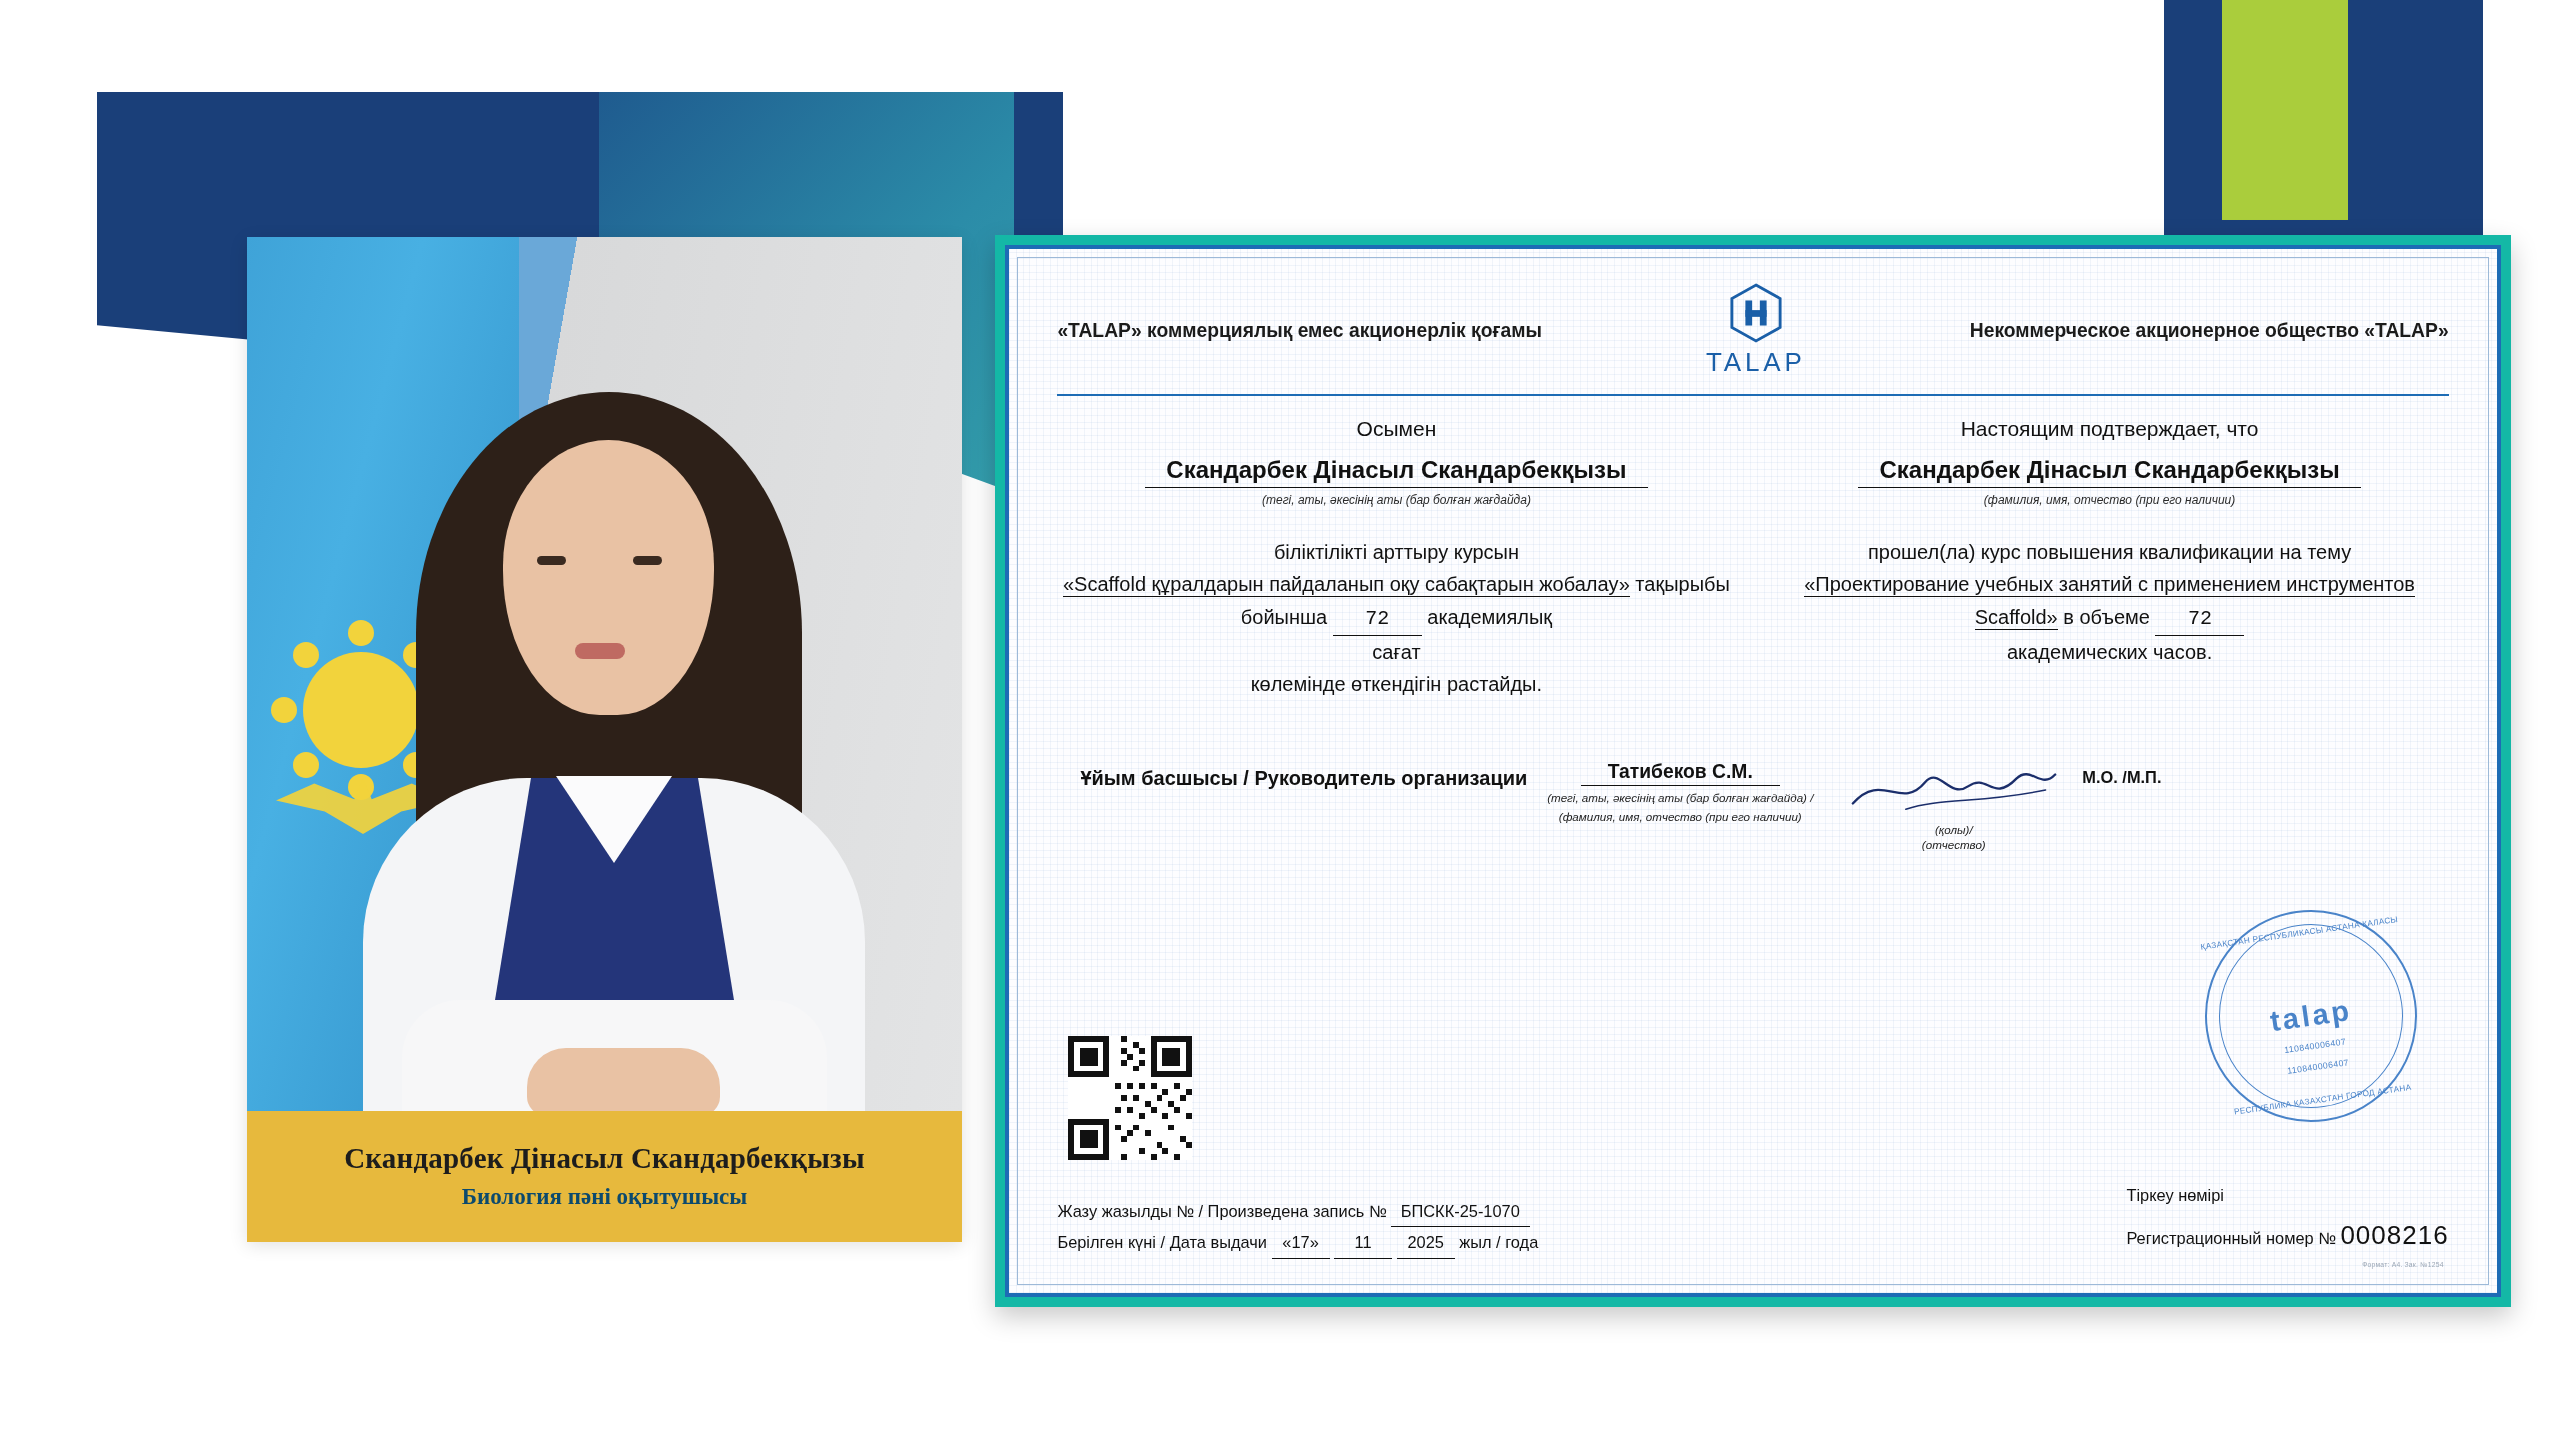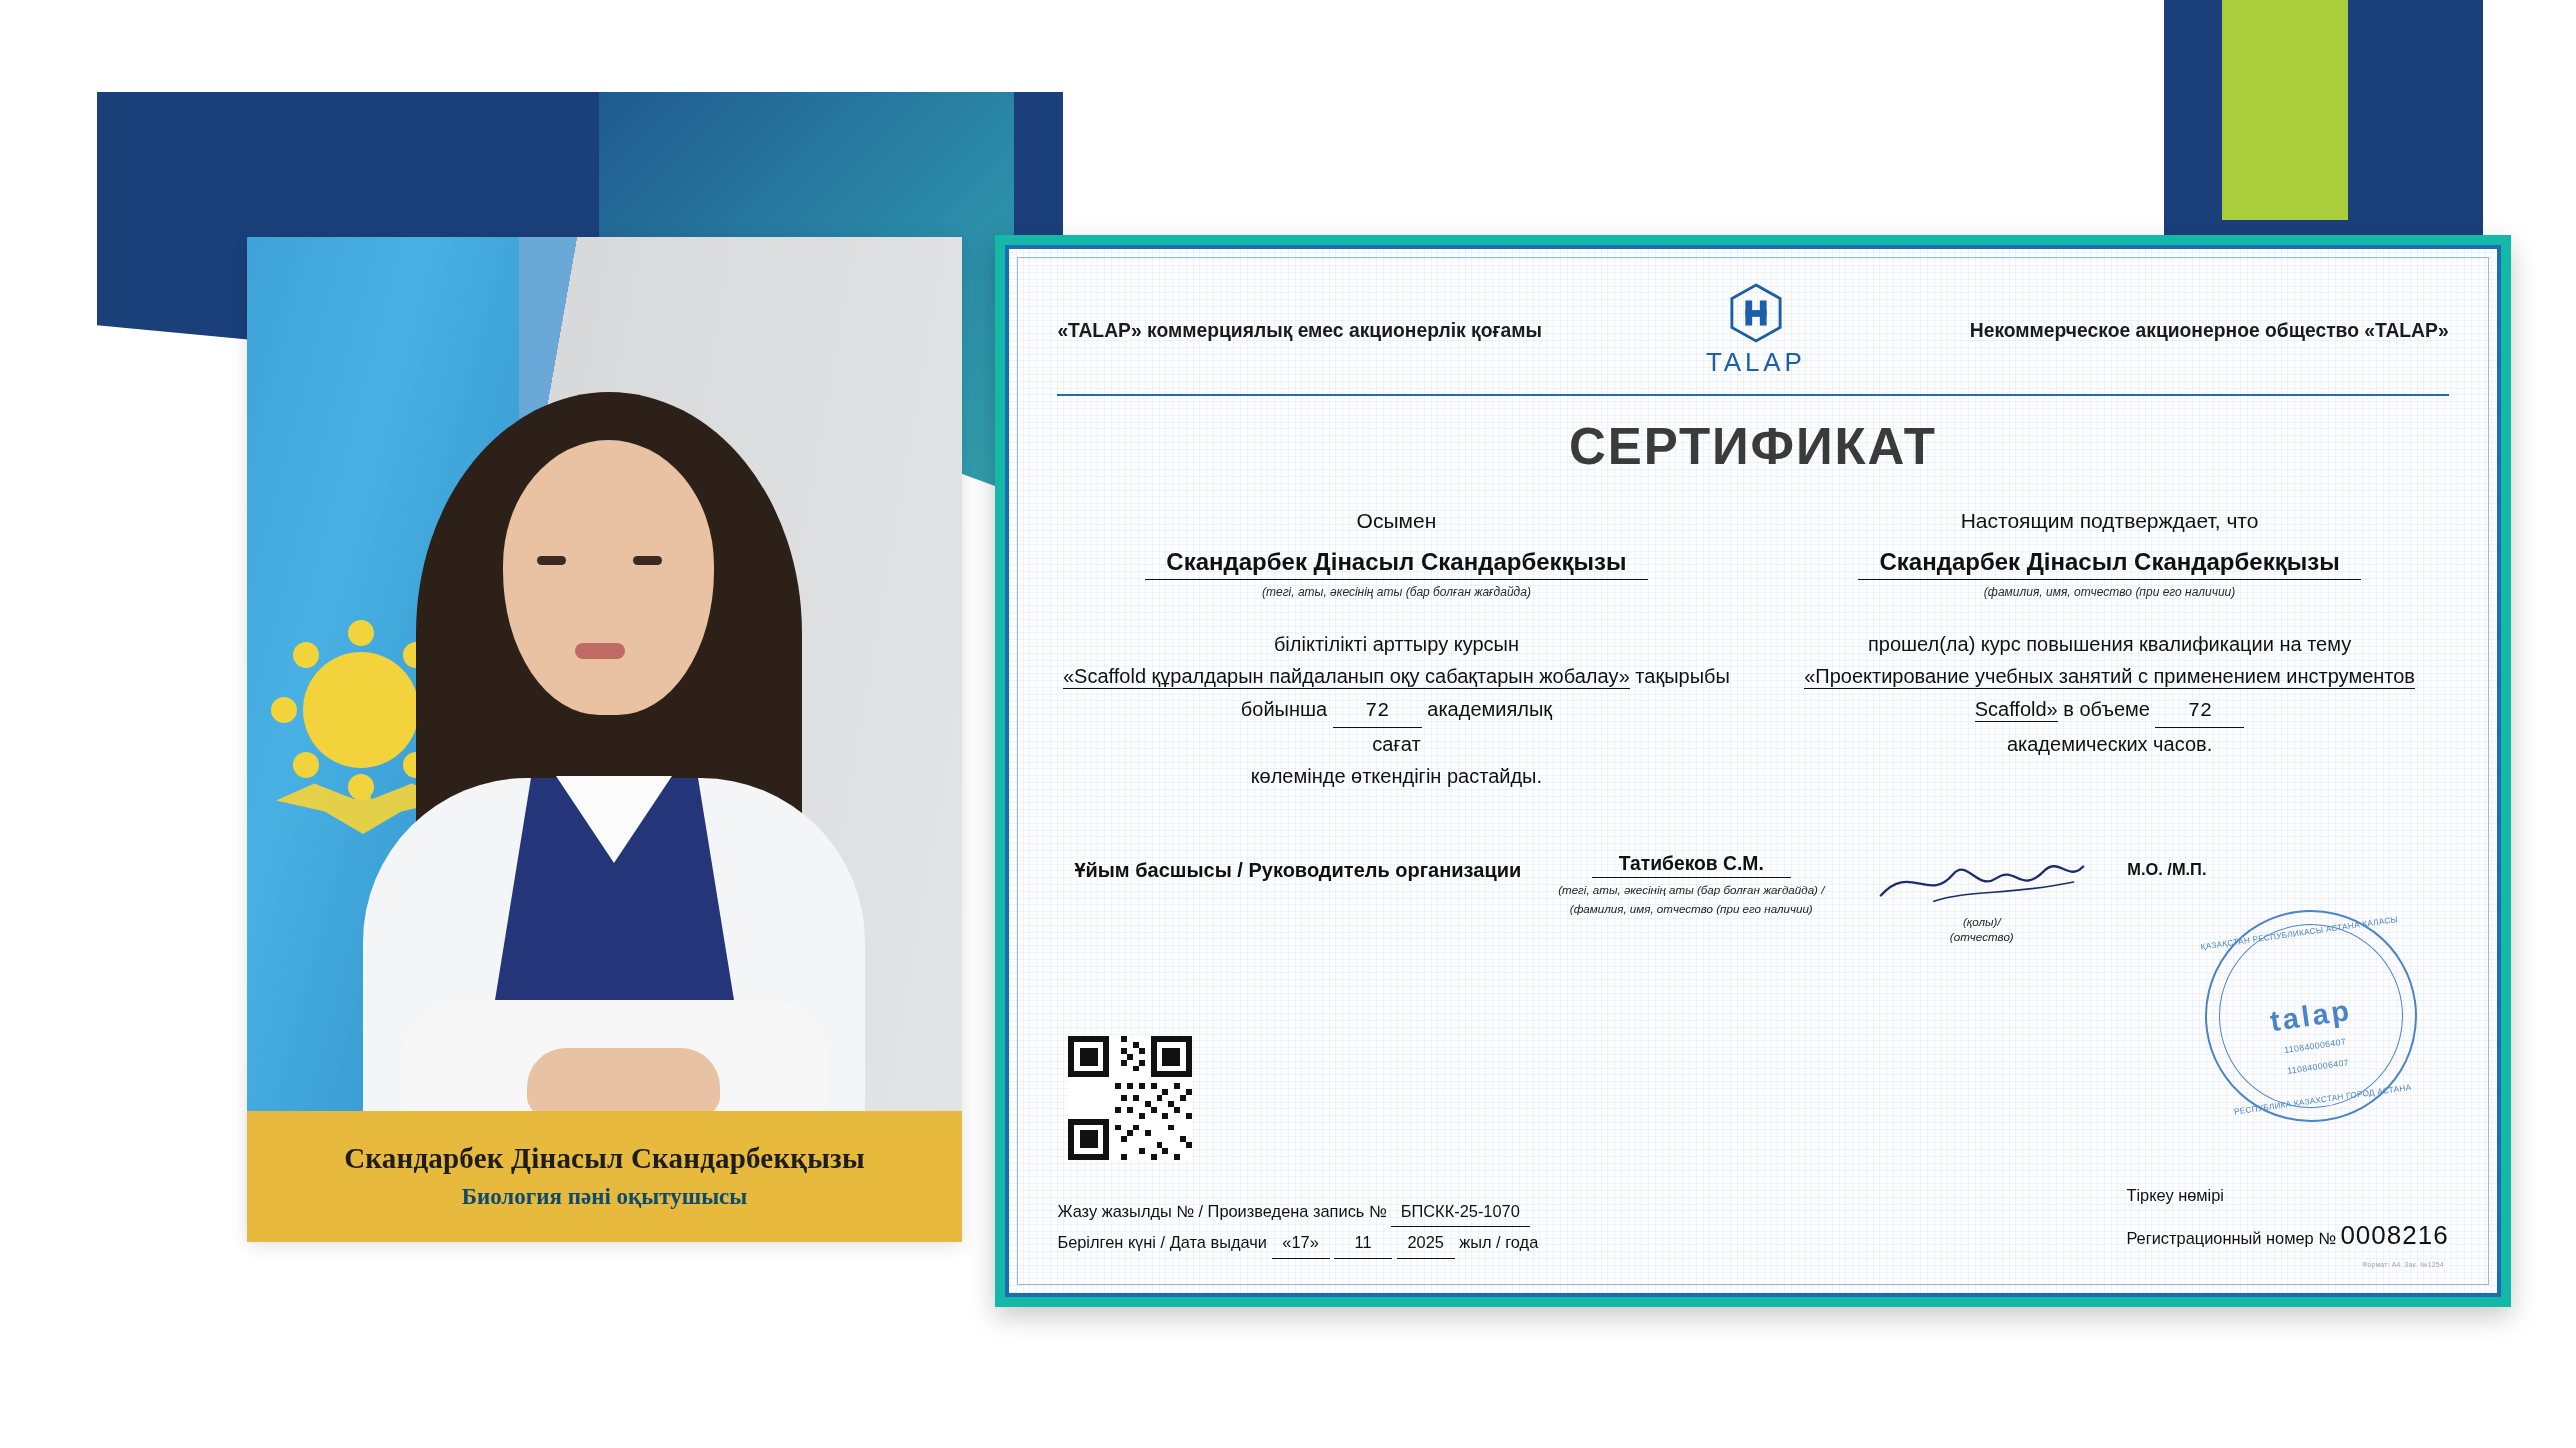--- a/index.html
+++ b/index.html
@@ -270,22 +270,22 @@
     min-width: 89px;
     border-bottom: 1.4px solid #111;
     font-family: Liberation Mono, monospace;
   }
 
   
   .sig-row {
     display: flex;
     align-items: flex-start;
     margin-top: 60px;
-    padding-left: 17px;
-    gap: 25px;
+    padding-left: 23px;
+    gap: 8px;
   }
   .sig-label {
     font-size: 20px; font-weight: bold; color: #111; white-space: nowrap;
     padding-top: 5.8px;
   }
   .sig-name-wrap { text-align: center; min-width: 290px; }
   .sig-name {
     font-size: 19.3px; font-weight: bold; color: #111;
     border-bottom: 1.4px solid #111; padding: 0 27px 1.9px 27px; display: inline-block;
   }
@@ -405,21 +405,20 @@
               <rect x="17" y="18" width="7" height="26" fill="#1a5fa8"></rect>
               <rect x="32" y="18" width="7" height="26" fill="#1a5fa8"></rect>
               <rect x="17" y="28" width="22" height="7" fill="#1a5fa8"></rect>
             </svg>
             <div class="logo-word">TALAP</div>
           </div>
           <div class="cert-head-text">Некоммерческое акционерное общество «TALAP»</div>
         </div>
         <div class="head-rule"></div>
 
-        <div class="cert-title">СЕРТИФИКАТ</div>
 
         <div class="cols">
 
           <div class="col">
             <div class="col-lead">Осымен</div>
             <div class="name-line">Скандарбек Дінасыл Скандарбекқызы</div>
             <div class="name-sub">(тегі, аты, әкесінің аты (бар болған жағдайда)</div>
             <div class="body-text">
               <span>біліктілікті арттыру курсын</span><br>
               <span class="u">«Scaffold құралдарын пайдаланып оқу сабақтарын жобалау»</span>

